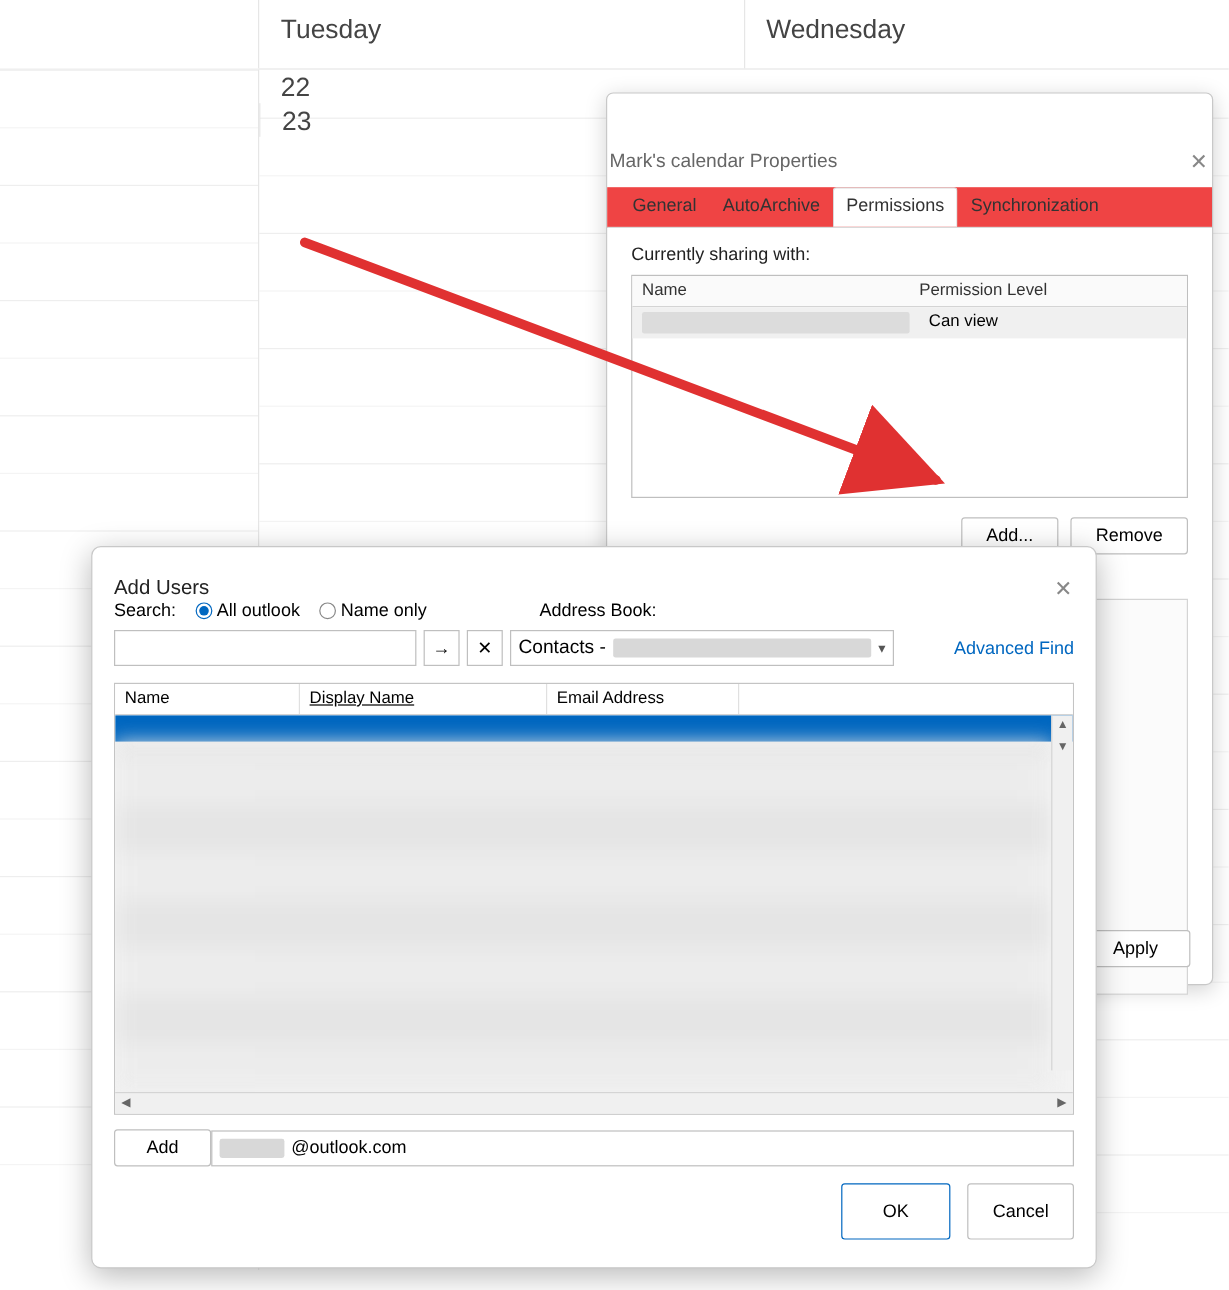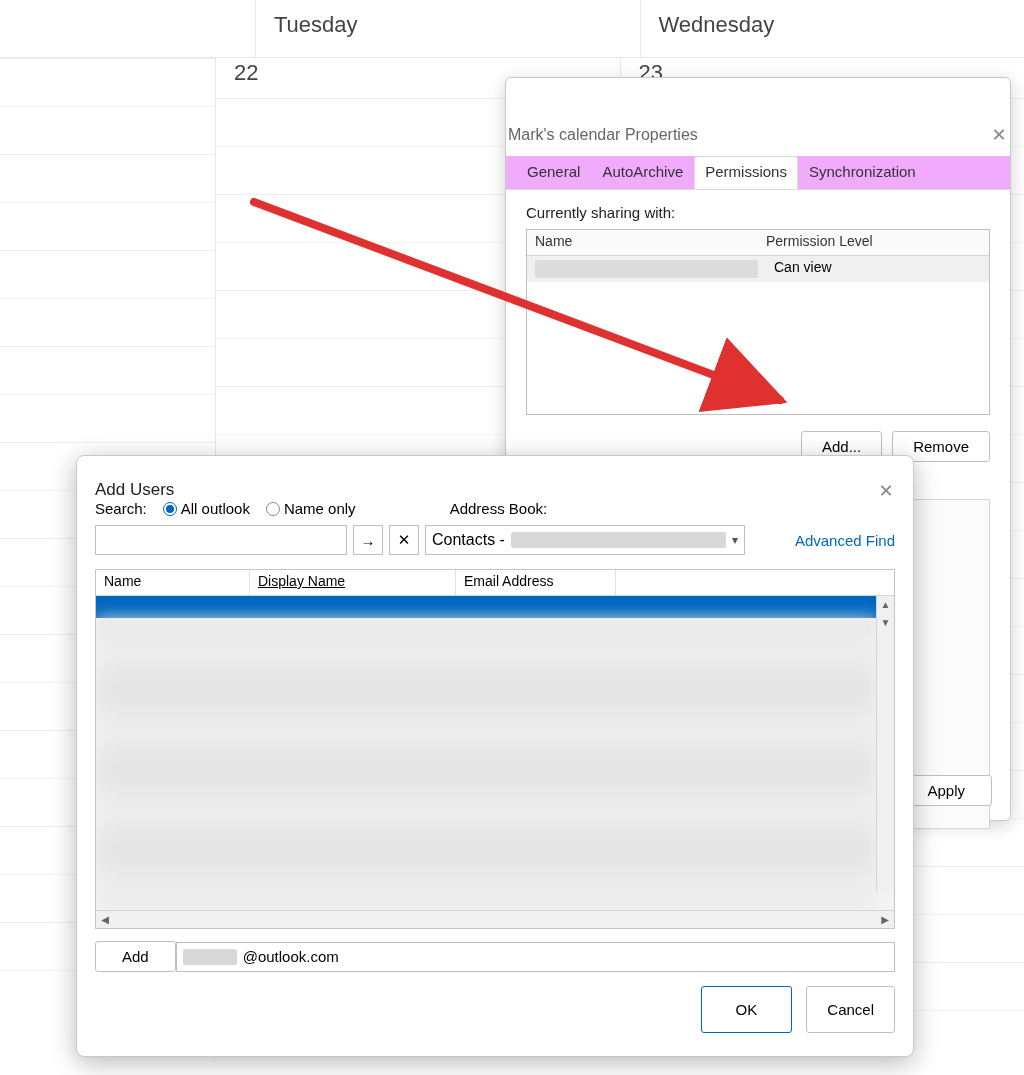--- a/index.html
+++ b/index.html
@@ -1,40 +1,40 @@
 <!DOCTYPE html>
 <html><head>
 <meta charset="utf-8">
 <style>
   * { box-sizing: border-box; font-family: "Segoe UI", Arial, sans-serif; }
   body { margin:0; width:1024px; height:1075px; background:#fafafa; overflow:hidden; position:relative; }
 
   
   .calendar { position:absolute; inset:0; background:#fff; }
-  .cal-header-row { display:flex; height:58px; border-bottom:1px solid #e6e6e6;padding-left:40px; }
+  .cal-header-row { display:flex; height:58px; border-bottom:1px solid #e6e6e6; }
   .cal-time-col { width:216px; border-right:1px solid #e6e6e6; background:#fff; }
   .cal-day { flex:1; padding:12px 0 0 18px; font-size:22px; color:#444; }
   .cal-day.wed { border-left:1px solid #e6e6e6; }
-  .cal-date-row { display:flex; height:40px; }
+  .cal-date-row { display:flex; height:40px;flex-direction:column; }
   .cal-date { flex:1; padding:2px 0 0 18px; font-size:22px; color:#444; }
   .cal-date.wed { border-left:1px solid #e6e6e6; }
   .cal-slots { }
   .cal-slot { height:48px; border-top:1px solid #eee; }
   .cal-slot:nth-child(2n){ border-top:1px solid #f4f4f4;}
   .cal-body { display:flex; }
   .cal-body-left { width:216px; border-right:1px solid #e6e6e6; }
   .cal-body-right { flex:1; }
 
   
   .prop-dialog { position:absolute; left:505px; top:77px; width:506px; height:744px;
     background:#fff; border:1px solid #c8c8c8; border-radius:6px; box-shadow:0 4px 18px rgba(0,0,0,.18);}
   .prop-title { display:flex; align-items:center; height:42px; padding:0 2px; font-size:16px; color:#666;margin-top:36px; }
   .prop-title .spacer{flex:1;}
   .close-x { width:18px; height:18px; cursor:pointer; color:#888; font-size:18px; line-height:18px; text-align:center; }
-  .tabs { display:flex; height:34px; border-bottom:1px solid #d9d9d9; padding-left:10px; background:#f0abfc;}
+  .tabs { display:flex; height:34px; border-bottom:1px solid #d9d9d9; padding-left:10px; background:#ef4444;}
   .tab { padding:6px 10px 0 10px; font-size:15px; color:#333; border:1px solid transparent; border-bottom:none; cursor:pointer;}
   .tab.active { background:#fff; border-color:#d9d9d9; border-top-left-radius:3px; border-top-right-radius:3px;}
   .prop-body { padding:14px 20px; }
   .share-label { font-size:15px; color:#222; margin-bottom:8px;}
   .share-list { border:1px solid #bfbfbf; height:186px; background:#fff; }
   .share-head, .share-row { display:flex; }
   .share-head { height:26px; border-bottom:1px solid #d4d4d4; background:#fafafa;}
   .share-head div { flex:1; padding:3px 8px; font-size:14px; color:#333; }
   .share-row { height:26px; background:#f0f0f0;}
   .share-row div { flex:1; padding:3px 8px; font-size:14px; }

